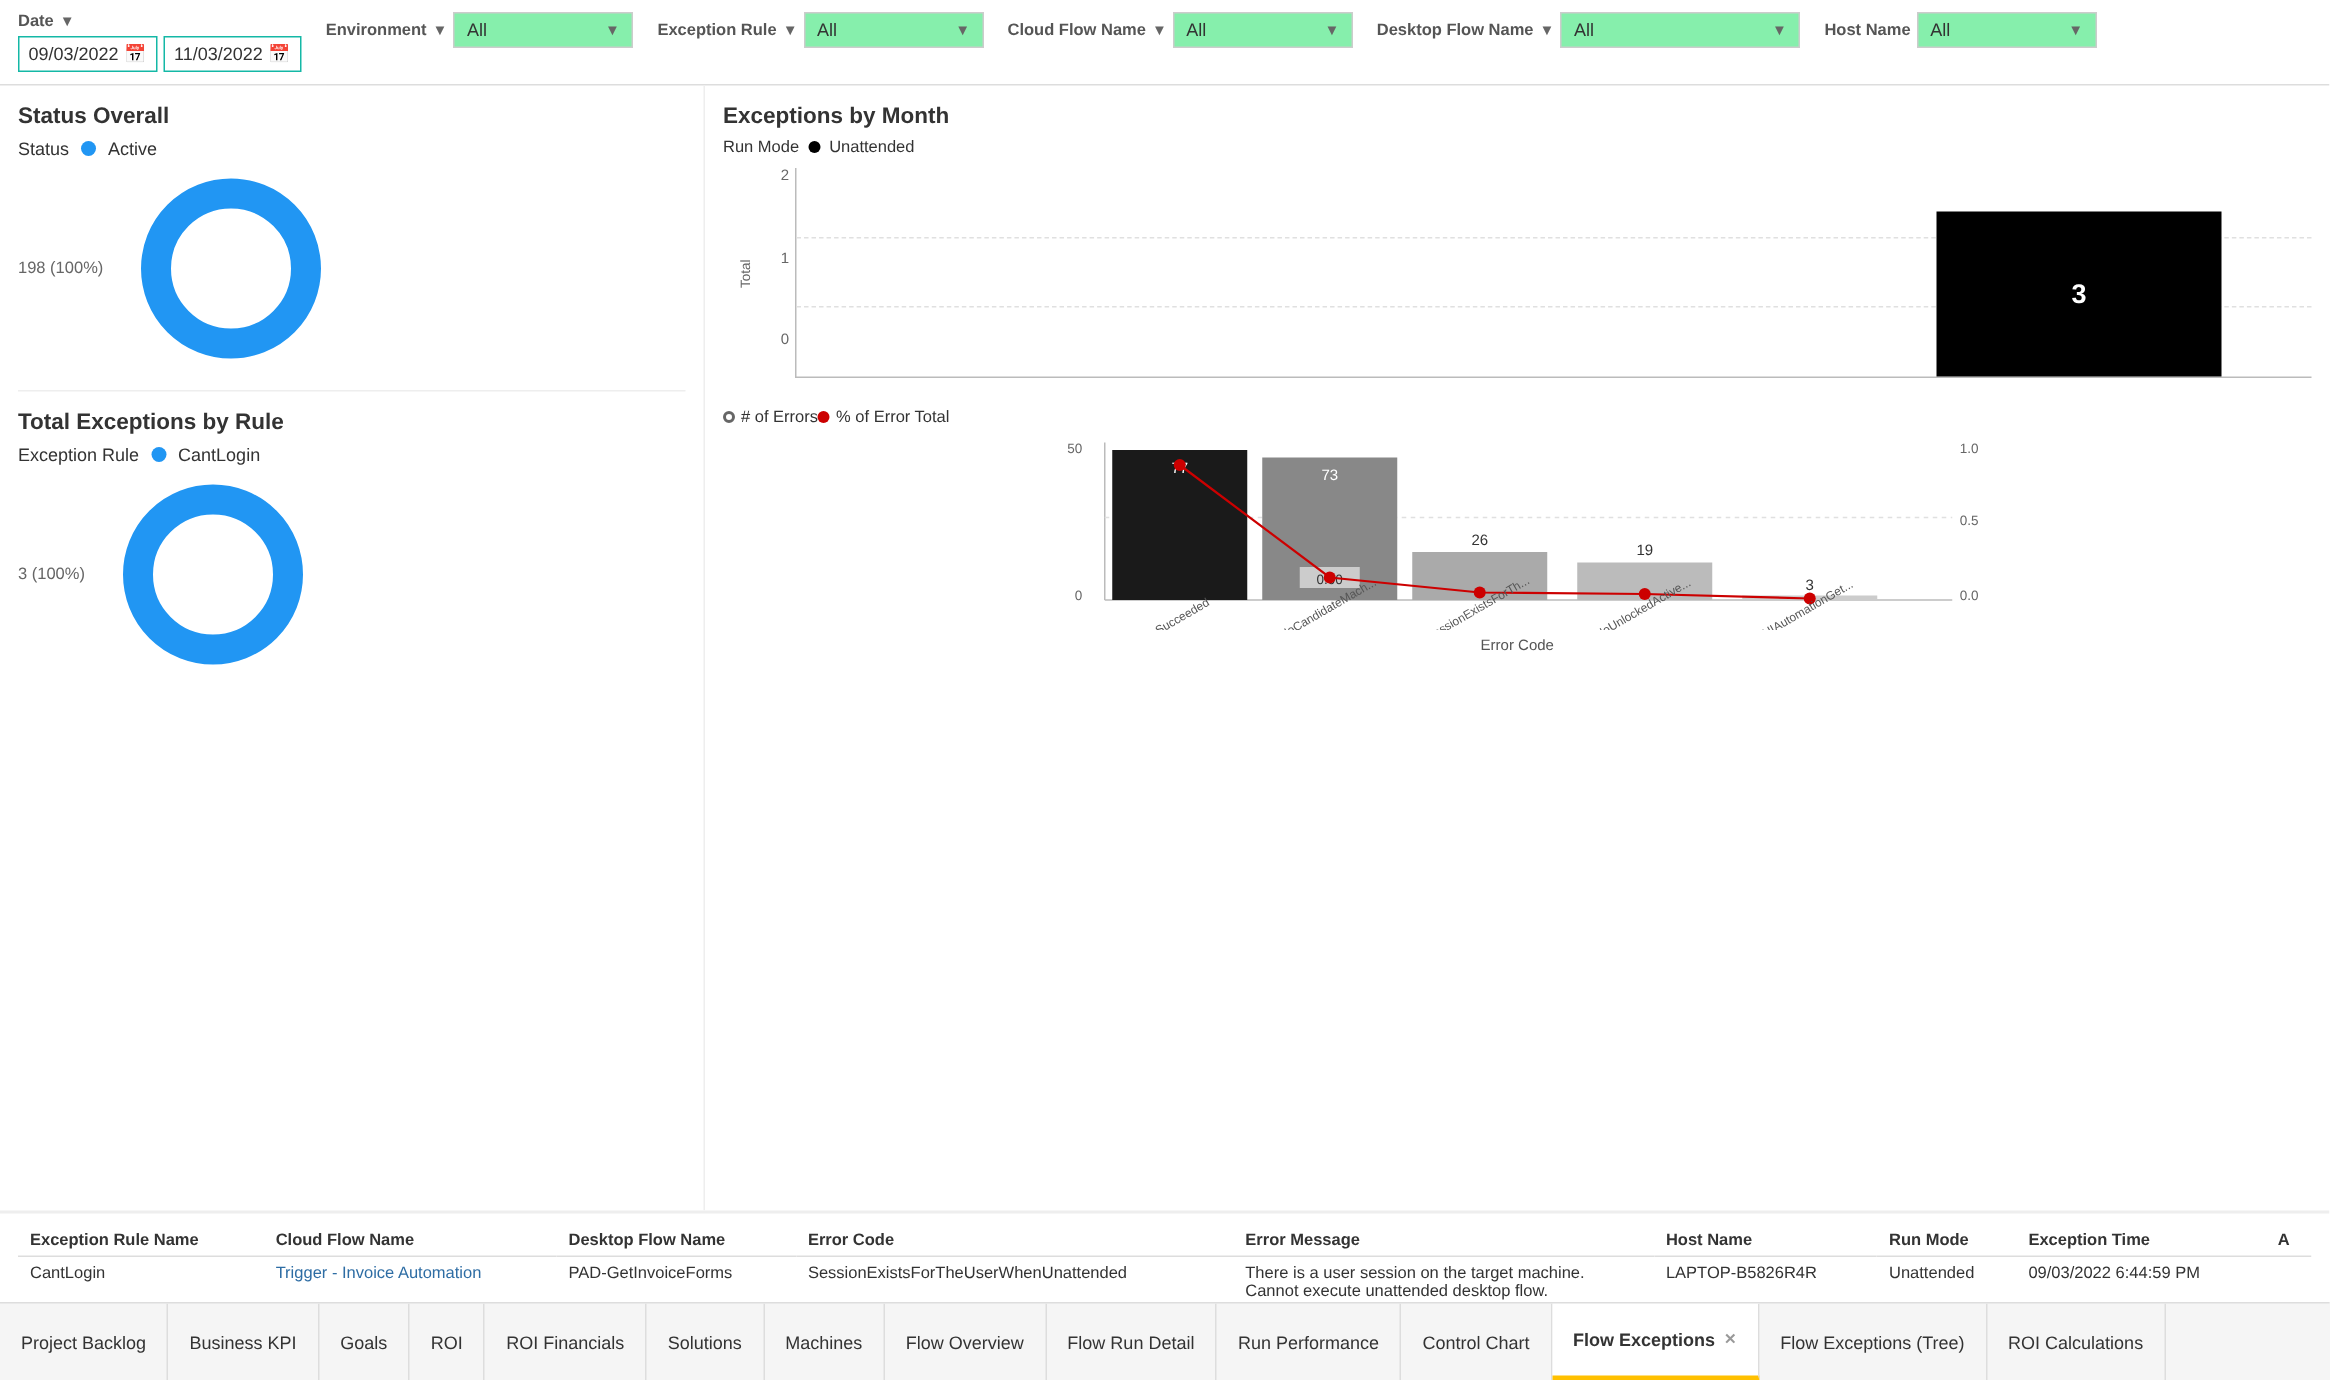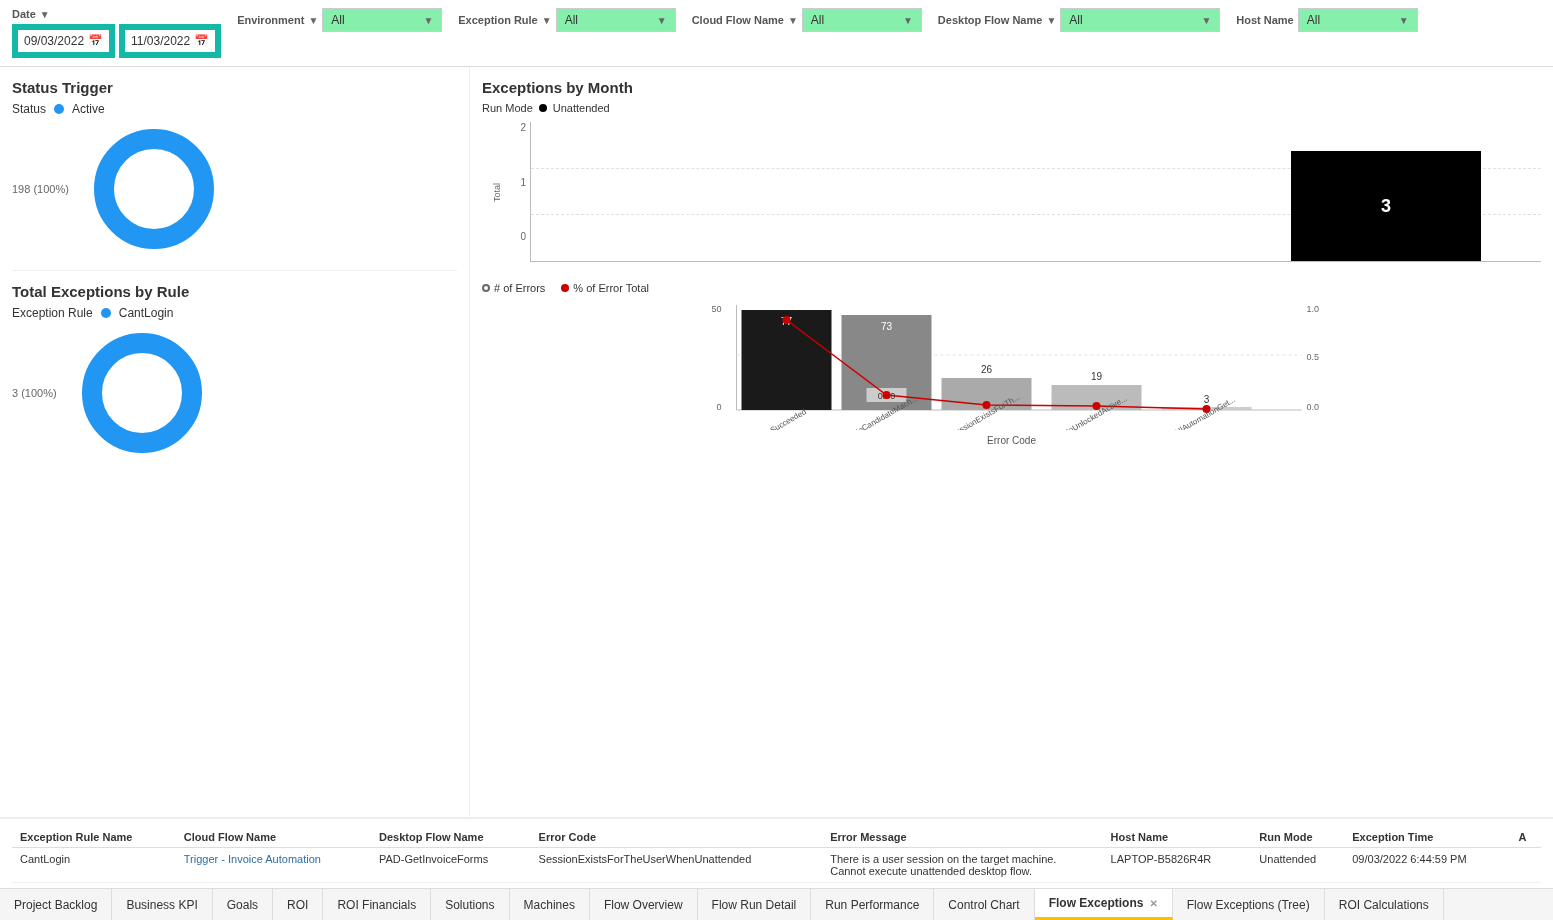--- a/index.html
+++ b/index.html
@@ -45,21 +45,21 @@
       gap: 4px;
     }
     .filter-date-inputs {
       display: flex;
       align-items: center;
       gap: 4px;
     }
     .date-input {
       display: flex;
       align-items: center;
-      border: 6px solid #14b8a6;
+      border: 1px solid #14b8a6;
       padding: 4px 6px;
       gap: 4px;
       font-size: 12px;
       background: #fff;
     }
     .chevron-icon { font-size: 10px; color: #666; }
 
     
     .section-title {
       font-size: 15px;
@@ -98,21 +98,21 @@
     .run-mode-dot {
       width: 8px;
       height: 8px;
       border-radius: 50%;
       background: #000;
       display: inline-block;
     }
     .failure-legend {
       display: flex;
       align-items: center;
-      gap: 16px;
+      gap: 0;
       font-size: 11px;
       margin-bottom: 6px;
     }
     .legend-item {
       display: flex;
       align-items: center;
       gap: 4px;
     }
     .legend-circle {
       width: 8px;
@@ -147,21 +147,21 @@
       color: #2e6da4;
       text-decoration: none;
     }
 
     
     .tab-bar {
       display: flex;
       align-items: center;
       background: #f5f5f5;
       border-top: 1px solid #ddd;
-      height: 32px;
+      height: 52px;
       overflow-x: auto;
       white-space: nowrap;
       position: fixed;
       bottom: 0;
       left: 0;
       right: 0;
     }
     .tab-item {
       padding: 0 14px;
       height: 100%;
@@ -276,21 +276,21 @@
       <span class="chevron-icon">▼</span>
     </div>
   </div>
 </div>
 
 <div style="display:flex; height: calc(100vh - 170px); overflow:hidden;">
 
   <div style="width:470px; padding:12px; border-right:1px solid #eee; overflow-y:auto;">
 
     <div>
-      <div class="section-title">Status Trigger</div>
+      <div class="section-title">Status Overall</div>
       <div class="status-row">
         <span style="font-size:12px;">Status</span>
         <span class="status-dot"></span>
         <span style="font-size:12px;">Active</span>
       </div>
       <div class="donut-container">
         <span style="font-size:11px; color:#666;">198 (100%)</span>
         <svg width="130" height="130" class="donut-svg">
           <circle cx="65" cy="65" r="50" fill="none" stroke="#2196F3" stroke-width="20"></circle>
           <circle cx="65" cy="65" r="30" fill="white"></circle>

